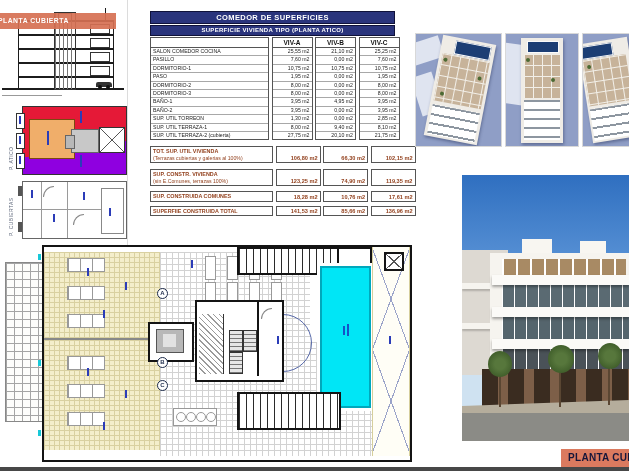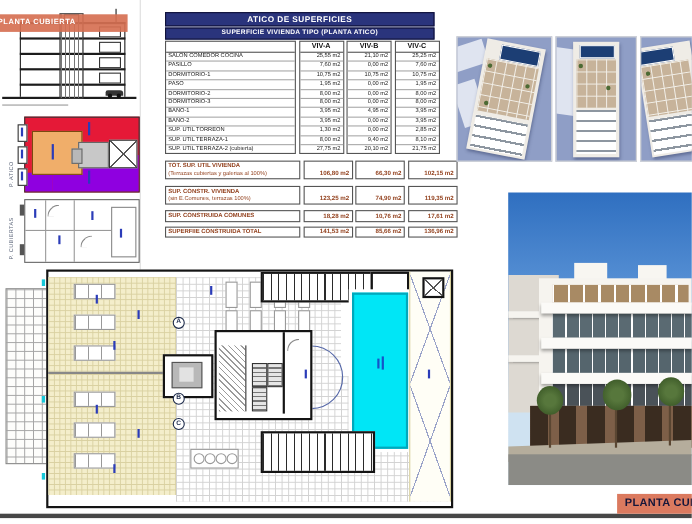--- a/index.html
+++ b/index.html
@@ -172,21 +172,21 @@
     <div class="bdash" style="left:60px;top:10px;width:1.5px;height:8px;"></div>
     <div class="bdash" style="left:86px;top:26px;width:1.5px;height:8px;"></div>
     <div class="z" style="left:-5px;top:4px;width:4px;height:10px;background:#555;"></div>
     <div class="z" style="left:-5px;top:40px;width:4px;height:10px;background:#555;"></div>
   </div>
 
   <div class="abs vlabel" style="left:8px;top:170px;">P. ATICO</div>
   <div class="abs vlabel" style="left:8px;top:236px;">P. CUBIERTAS</div>
 
   <div class="abs tbl">
-    <div class="tbl-title">ATICO DE SUPERFICIES</div>
+    <div class="tbl-title">COMEDOR DE SUPERFICIES</div>
     <div class="tbl-sub">SUPERFICIE VIVIENDA TIPO  (PLANTA ATICO)</div>
 
     <div class="cols">
       <div class="col lbl">
         <div class="hcell empty"></div>
         <div class="c">SALON COMEDOR COCINA</div>
         <div class="c">PASILLO</div>
         <div class="c">DORMITORIO-1</div>
         <div class="c">PASO</div>
         <div class="c">DORMITORIO-2</div>

